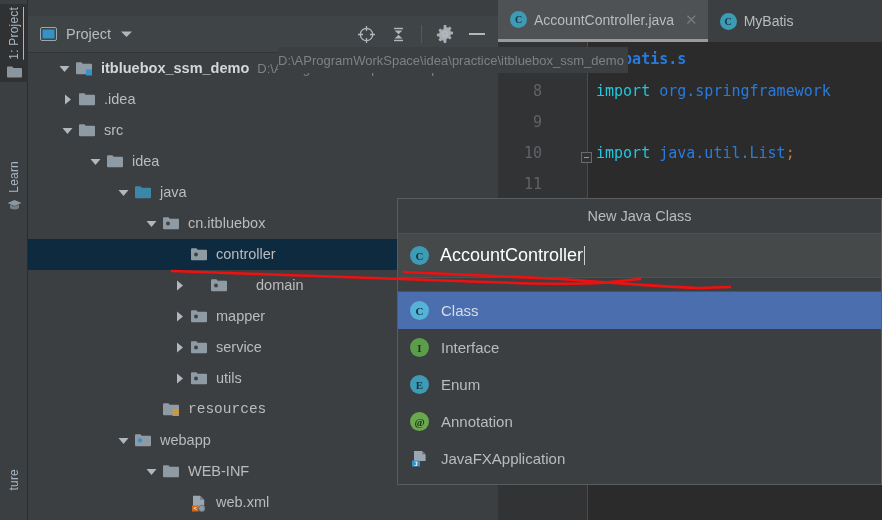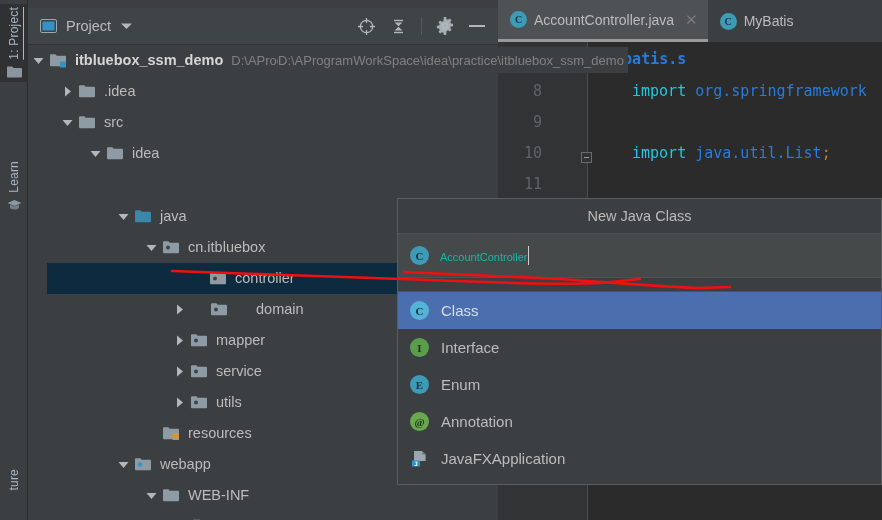--- a/index.html
+++ b/index.html
@@ -25,21 +25,21 @@
   .vtab .vlabel {
     writing-mode: vertical-rl; transform: rotate(180deg);
     font-size: 12px; color: #a9b7c6; letter-spacing: .2px;
     white-space: nowrap; padding: 3px 0;
   }
   .vtab-active .vlabel { text-decoration: underline; text-underline-offset: 2px; }
   .vicon { margin: 3px 0 4px 0; opacity: .85; }
 
   
   .project-panel {
-    position: absolute; left: 28px; top: 8px; width: 470px; height: 464px;
+    position: absolute; left: 28px; top: 16px; width: 470px; height: 464px;
     background: #3c3f41;
   }
   .panel-header {
     position: absolute; left: 0; top: 0; width: 470px; height: 37px;
     background: #3f4547; border-bottom: 1px solid #323436;
     display: flex; align-items: center;
   }
   .panel-title-wrap { display: flex; align-items: center; padding-left: 12px; gap: 9px; }
   .panel-title { font-size: 14.5px; color: #bbbbbb; }
   .hdr-spacer { flex: 1 1 auto; }
@@ -48,21 +48,21 @@
 
   
   .tree {
     position: absolute; left: 0; top: 37px; width: 470px; height: 483px;
     overflow: hidden;
   }
   .trow {
     position: relative; height: 31px; display: flex; align-items: center;
     white-space: nowrap; color: #bbbbbb; font-size: 14.5px;
   }
-  .trow.sel { background: #0d2a3f; margin-left: 19px; }
+  .trow.sel { background: #0d2a3f; }
   .twist { width: 13px; height: 13px; flex: 0 0 13px; margin-right: 5px; }
   .twist-none { width: 13px; flex: 0 0 13px; margin-right: 5px; }
   .ticon { width: 18px; height: 16px; flex: 0 0 18px; margin-right: 7px; position: relative; }
   .tlabel { line-height: 1; }
   .tlabel.bold { font-weight: bold; color: #d6d6d6; }
   .tpath { color: #808080; font-size: 13px; margin-left: 8px; }
 
   
   .editor-area {
     position: absolute; left: 498px; top: 0; width: 384px; height: 520px;
@@ -95,21 +95,21 @@
   .code-col { position: absolute; left: 90px; top: 0; right: 0; height: 478px; }
   .lnum {
     position: absolute; width: 44px; text-align: right;
     color: #606366; font-size: 15px; font-family: "DejaVu Sans Mono", monospace;
     line-height: 31px;
   }
   .ctext {
     position: absolute; left: 8px; font-size: 15px; line-height: 31px;
     white-space: nowrap; font-family: "DejaVu Sans Mono", monospace;
   }
-  .kw { color: #1fc8de; margin-left: 36px; }
+  .kw { color: #1fc8de; }
   .pkg { color: #287bde; }
   .punc { color: #cc7832; }
   .foldmark {
     position: absolute; width: 11px; height: 11px;
     border: 1px solid #6a6a6a; background: #313335;
   }
   .foldmark:after {
     content: ""; position: absolute; left: 2px; top: 4px;
     width: 5px; height: 1px; background: #9a9a9a;
   }
@@ -135,21 +135,21 @@
   }
   .popup-title {
     height: 35px; display: flex; align-items: center; justify-content: center;
     color: #bbbbbb; font-size: 14.5px; border-bottom: 1px solid #4f5254;
   }
   .popup-input {
     height: 44px; background: #45494a; display: flex; align-items: center;
     padding-left: 12px; gap: 11px; border-bottom: 1px solid #4f5254;
   }
   .popup-input .txt {
-    color: #14b8a6; font-size: 11px; position: relative; white-space: nowrap;
+    color: #ffffff; font-size: 18px; position: relative; white-space: nowrap;
   }
   .caret {
     display: inline-block; width: 1px; height: 19px; background: #d0d0d0;
     vertical-align: -4px; margin-left: 1px;
   }
   .popup-gap { height: 14px; background: #3c3f41; border-bottom: 1px solid #4f5254; }
   .popup-list { background: #3c3f41; }
   .pitem {
     height: 37px; display: flex; align-items: center; gap: 12px;
     padding-left: 12px; color: #bbbbbb; font-size: 15px;
@@ -251,21 +251,21 @@
         <span>
           <svg width="18" height="6" viewBox="0 0 18 6">
               <rect x="1" y="2" width="16" height="2" fill="#b0b7bd"></rect>
             </svg>
         </span>
       </div>
     </div>
 
     <div class="tree">
 
-      <div class="trow" style="padding-left:4px;">
+      <div class="trow" style="padding-left:10px;margin-left:20px;">
         <span class="twist">
           <svg width="13" height="13" viewBox="0 0 13 13">
               <path d="M1.5 4h10L6.5 10z" fill="#b0b7bd"></path>
             </svg>
         </span>
         <span class="ticon">
           <svg width="18" height="16" viewBox="0 0 18 16">
               <path d="M0 2.2A1 1 0 011 1.2h4.4l1.3 1.5H15a1 1 0 011 1v8.6a1 1 0 01-1 1H1a1 1 0 01-1-1z" fill="#8e9ba4"></path>
               <rect x="10" y="8.5" width="6" height="6" fill="#3592c4"></rect>
             </svg>
@@ -309,21 +309,21 @@
             </svg>
         </span>
         <span class="ticon">
           <svg width="18" height="16" viewBox="0 0 18 16">
               <path d="M0 2.2A1 1 0 011 1.2h4.4l1.3 1.5H15a1 1 0 011 1v8.6a1 1 0 01-1 1H1a1 1 0 01-1-1z" fill="#8e9ba4"></path>
             </svg>
         </span>
         <span class="tlabel">idea</span>
       </div>
 
-      <div class="trow" style="padding-left:89px;margin-top:32px;">
+      <div class="trow" style="padding-left:89px;">
         <span class="twist">
           <svg width="13" height="13" viewBox="0 0 13 13">
               <path d="M1.5 4h10L6.5 10z" fill="#b0b7bd"></path>
             </svg>
         </span>
         <span class="ticon">
           <svg width="18" height="16" viewBox="0 0 18 16">
               <path d="M0 2.2A1 1 0 011 1.2h4.4l1.3 1.5H15a1 1 0 011 1v8.6a1 1 0 01-1 1H1a1 1 0 01-1-1z" fill="#3b87a8"></path>
             </svg>
         </span>
@@ -409,21 +409,21 @@
         </span>
         <span class="ticon">
           <svg width="18" height="16" viewBox="0 0 18 16">
               <path d="M0 2.2A1 1 0 011 1.2h4.4l1.3 1.5H15a1 1 0 011 1v8.6a1 1 0 01-1 1H1a1 1 0 01-1-1z" fill="#8e9ba4"></path>
               <circle cx="5" cy="7.4" r="2" fill="#3c4448"></circle>
             </svg>
         </span>
         <span class="tlabel">utils</span>
       </div>
 
-      <div class="trow" style="padding-left:117px;">
+      <div class="trow" style="padding-left:117px;font-family:Liberation Mono, monospace;">
         <span class="twist-none"></span>
         <span class="ticon">
           <svg width="18" height="16" viewBox="0 0 18 16">
               <path d="M0 2.2A1 1 0 011 1.2h4.4l1.3 1.5H15a1 1 0 011 1v8.6a1 1 0 01-1 1H1a1 1 0 01-1-1z" fill="#8e9ba4"></path>
               <rect x="9.5" y="7.5" width="6.5" height="1.4" fill="#d79b3c"></rect>
               <rect x="9.5" y="10" width="6.5" height="1.4" fill="#d79b3c"></rect>
               <rect x="9.5" y="12.5" width="6.5" height="1.4" fill="#d79b3c"></rect>
             </svg>
         </span>
         <span class="tlabel">resources</span>

